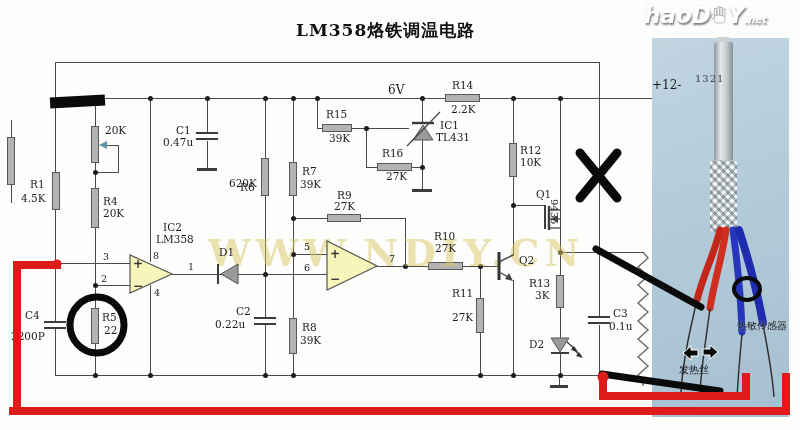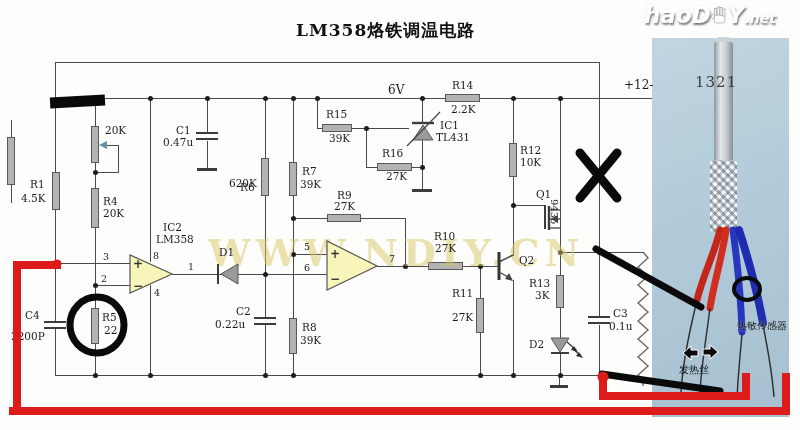--- a/index.html
+++ b/index.html
@@ -11,35 +11,35 @@
   .plate{position:absolute;background:#3c3c3c;z-index:3;}
   .gbar{position:absolute;background:#3c3c3c;z-index:3;}
   .lbl{position:absolute;font-size:10.5px;color:#1c1c1c;white-space:nowrap;z-index:4;line-height:1.05;}
   .pin{position:absolute;font-size:9.5px;color:#222;white-space:nowrap;z-index:4;}
   .big{font-size:12px;}
   #title{position:absolute;left:296px;top:19px;font-size:17px;font-weight:bold;color:#111;
          letter-spacing:1px;z-index:4;}
   #logo{position:absolute;left:644px;top:2px;z-index:6;color:#fff;font-family:"DejaVu Sans",sans-serif;
         font-style:italic;font-weight:bold;font-size:23px;
         text-shadow:1px 2px 2px rgba(90,90,90,.8),-1px -1px 1px #f5f5f5;white-space:nowrap;}
-  #logo .tld{font-size:14px;vertical-align:baseline;}
+  #logo .tld{font-size:10px;vertical-align:baseline;}
   .wm{position:absolute;color:rgba(216,198,96,.5);font-weight:bold;z-index:4;pointer-events:none;white-space:nowrap;}
   #wm1{left:192px;top:168px;font-size:36px;letter-spacing:4px;}
   #wm2{left:208px;top:230px;font-size:38px;letter-spacing:5px;}
   #photo{position:absolute;left:652px;top:38px;width:137px;height:379px;z-index:1;
          background:linear-gradient(160deg,#c0d5e0 0%,#b3cbd9 45%,#a6c0d1 100%);}
   #tube{position:absolute;left:714px;top:42px;width:19px;height:121px;border-radius:2px;z-index:2;
         background:linear-gradient(90deg,#8f979d,#e4e8ea 35%,#c6ccd0 65%,#878f95);}
   #tubetip{position:absolute;left:718px;top:37px;width:11px;height:9px;background:#ccd1d4;z-index:2;}
   #braid{position:absolute;left:710px;top:160px;width:27px;height:72px;border-radius:4px;z-index:2;
          background:repeating-linear-gradient(45deg,#f4f6f7 0 3px,#aeb8bf 3px 6px),
                     repeating-linear-gradient(-45deg,rgba(255,255,255,.65) 0 3px,rgba(120,130,138,.4) 3px 6px);
          background-blend-mode:multiply;}
   .photolbl{position:absolute;z-index:6;font-size:10px;color:#24282c;white-space:nowrap;}
-  #partno{left:695px;top:73px;font-size:15px;color:#3a3f46;letter-spacing:1px;}
+  #partno{left:695px;top:73px;font-size:10px;color:#3a3f46;letter-spacing:1px;}
   #sensorlbl{left:737px;top:319px;color:#15181c;text-shadow:0 0 2px rgba(200,215,225,.8);}
   #heaterlbl{left:679px;top:363px;color:#101316;}
   #q1part{position:absolute;left:560px;top:199px;z-index:4;font-size:10px;color:#222;
           transform:rotate(90deg);transform-origin:left top;white-space:nowrap;}
   svg#overlay{position:absolute;left:0;top:0;z-index:5;pointer-events:none;}
 </style>
 </head>
 <body>
 
 <div id="stage">
@@ -118,21 +118,21 @@
   <div class="lbl" style="left:215px;top:319px">0.22u</div>
   <div class="lbl" style="left:613px;top:308px">C3</div>
   <div class="lbl" style="left:609px;top:321px">0.1u</div>
   <div class="lbl" style="left:219px;top:247px">D1</div>
   <div class="lbl" style="left:529px;top:339px">D2</div>
   <div class="lbl" style="left:536px;top:189px">Q1</div>
   <div class="lbl" style="left:519px;top:255px">Q2</div>
   <div class="lbl" style="left:163px;top:222px">IC2</div>
   <div class="lbl" style="left:156px;top:234px">LM358</div>
   <div class="lbl big" style="left:388px;top:84px">6V</div>
-  <div class="lbl big" style="left:624px;top:79px">+12-</div>
+  <div class="lbl big" style="left:652px;top:79px">+12-</div>
   <div id="q1part">9435</div>
 
   <div class="pin" style="left:103px;top:251px">3</div>
   <div class="pin" style="left:101px;top:273px">2</div>
   <div class="pin" style="left:153px;top:250px">8</div>
   <div class="pin" style="left:154px;top:287px">4</div>
   <div class="pin" style="left:188px;top:261px">1</div>
   <div class="pin" style="left:304px;top:241px">5</div>
   <div class="pin" style="left:304px;top:262px">6</div>
   <div class="pin" style="left:389px;top:253px">7</div>

